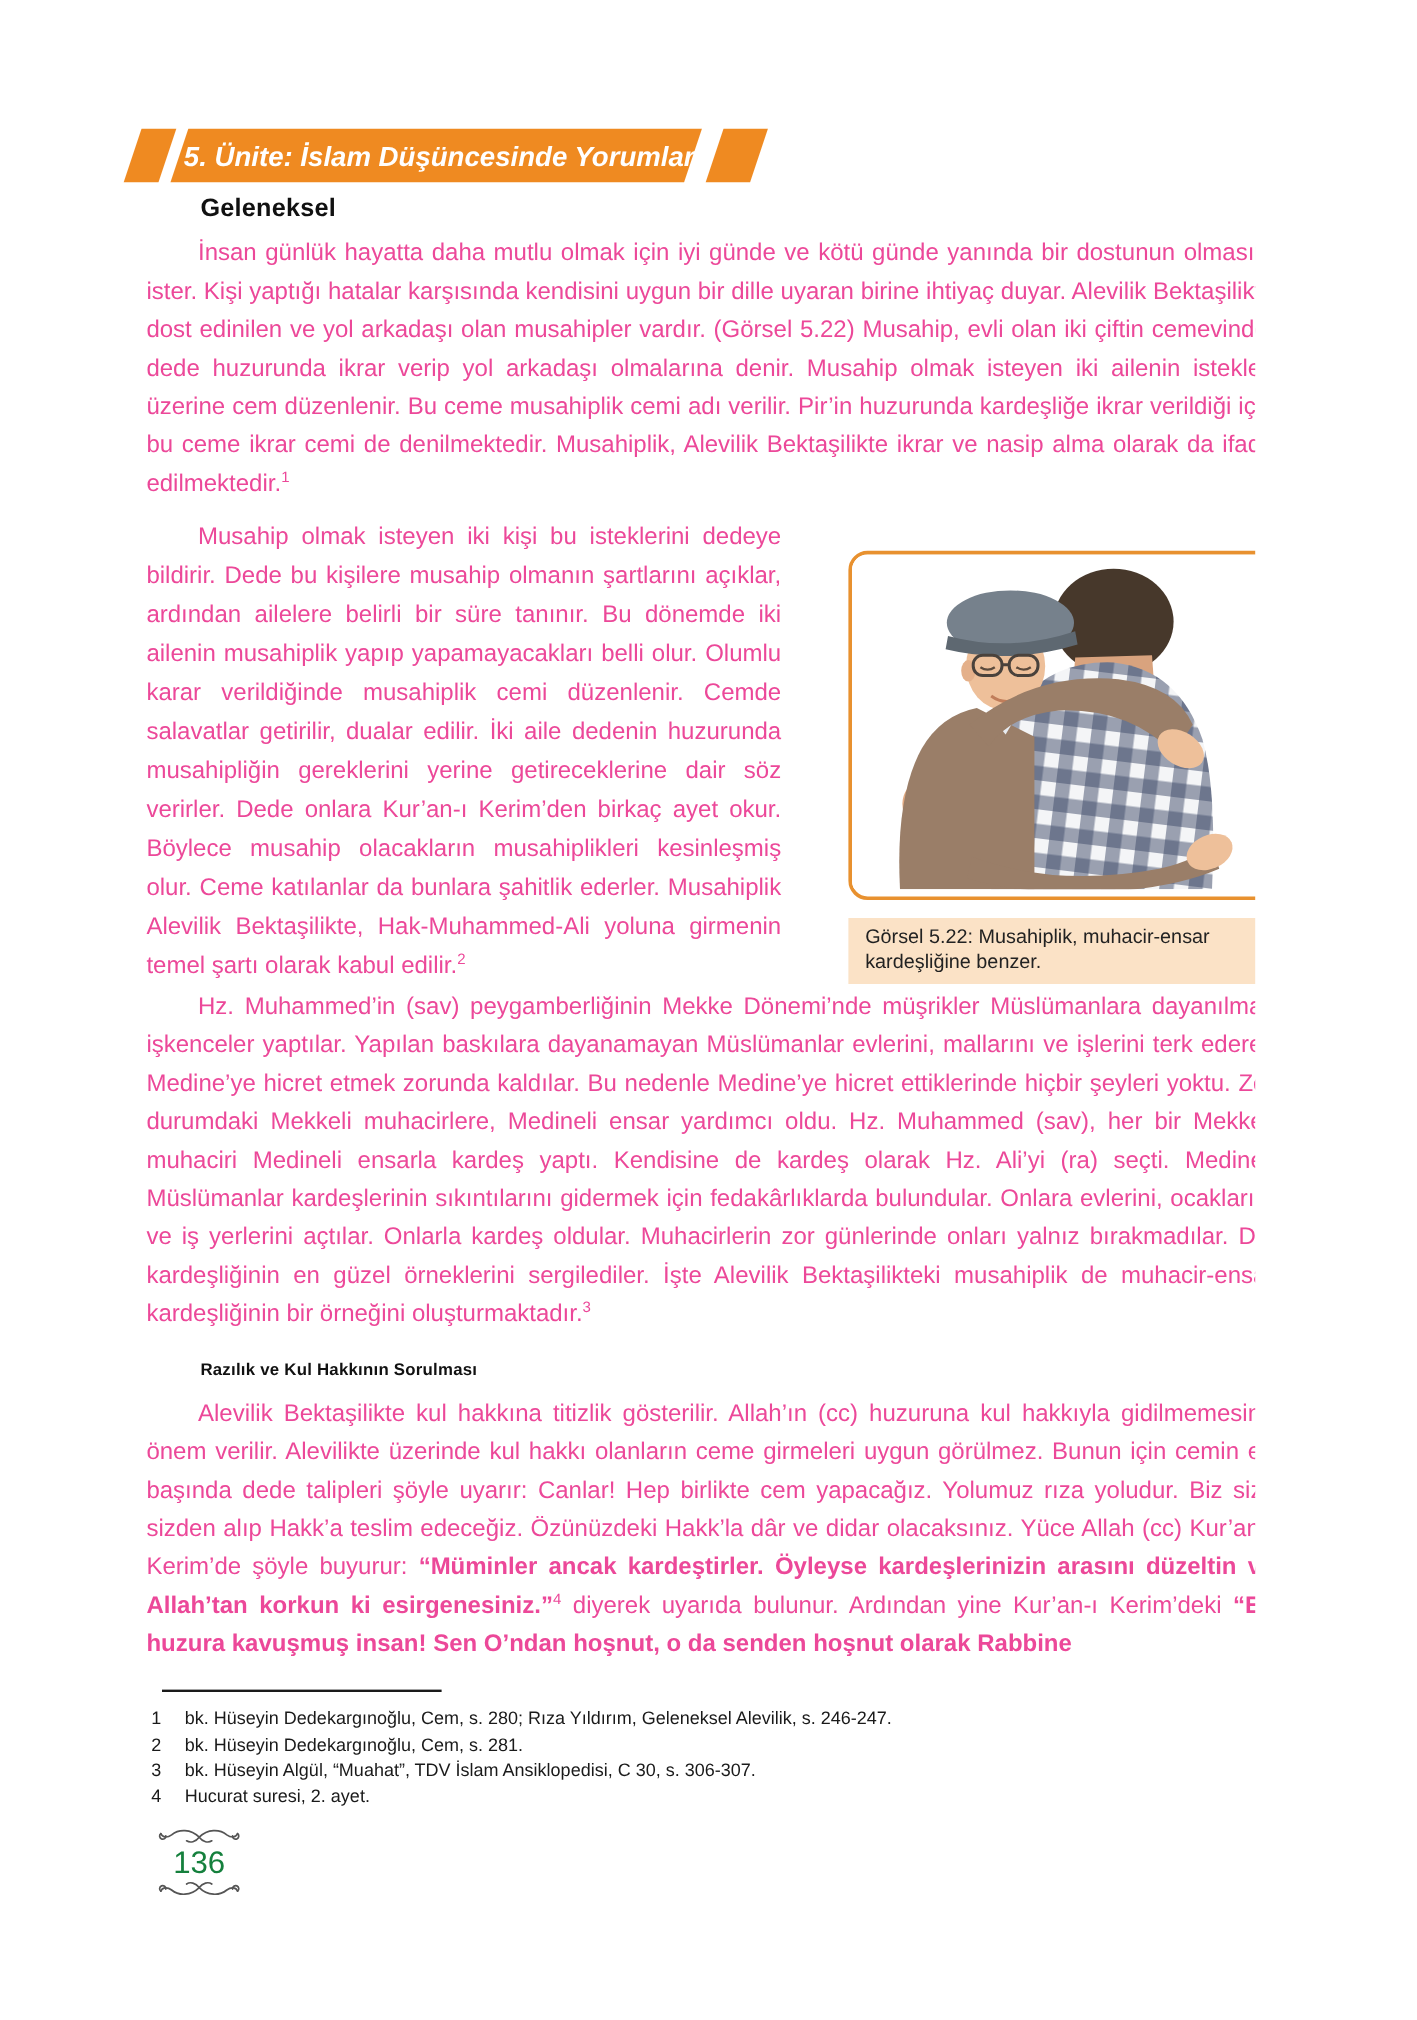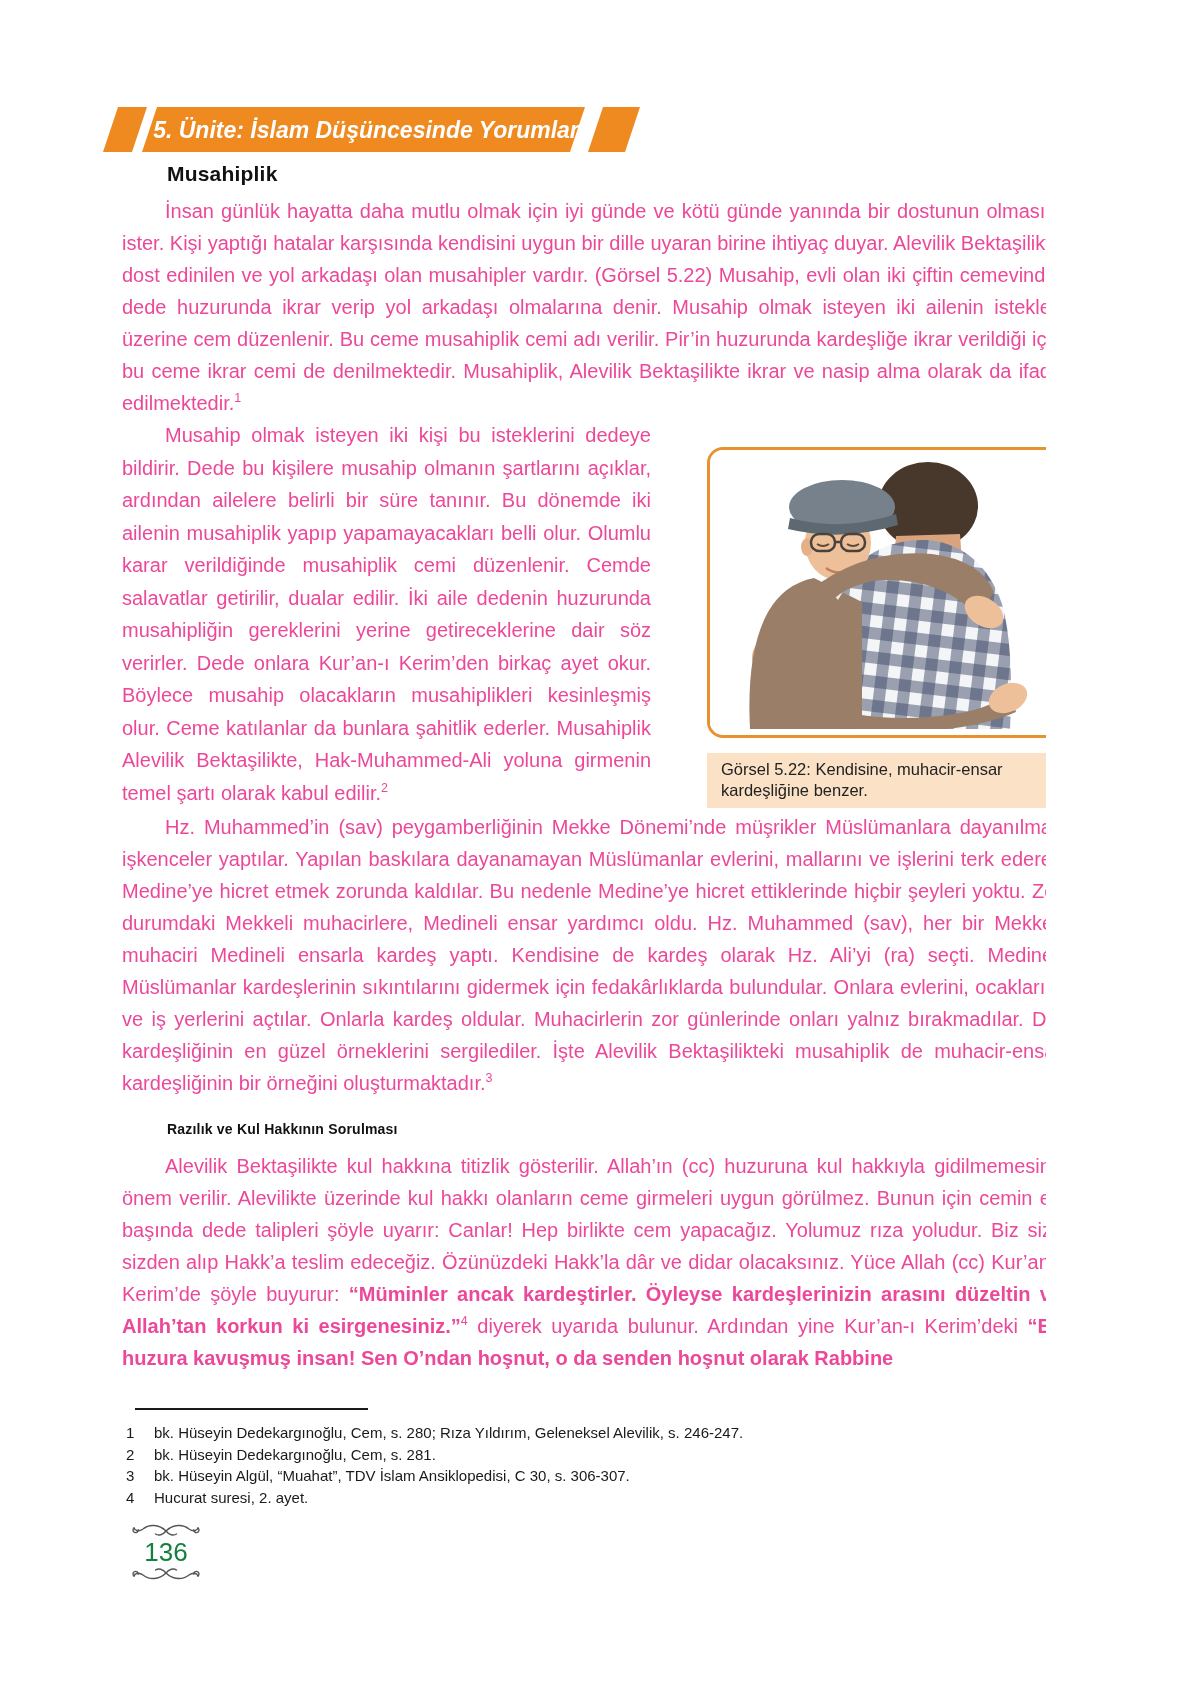--- a/index.html
+++ b/index.html
@@ -19,21 +19,21 @@
     font-size:21px;font-weight:bold;color:#111;
     margin:0 0 9px 45px;letter-spacing:.2px;
   }
   .body-par{
     font-size:20px;line-height:32px;text-align:justify;
     text-indent:43px;margin:0;color:#ec4899;
   }
   .body-par sup{font-size:12.5px;line-height:0;}
   .bold{font-weight:bold;}
   
-  .columns{display:flex;gap:56px;align-items:flex-start;}
+  .columns{display:flex;gap:56px;margin-top:12px;align-items:flex-start;}
   .col-left{width:529px;flex:none;}
   .col-left .body-par{line-height:32.5px;}
   .figure{width:374px;flex:none;margin-top:28px;}
   .photo-frame{
     height:285px;border:3px solid #e8912f;border-radius:16px;
     background:#ffffff;overflow:hidden;
   }
   .figure-caption{
     margin-top:15px;background:#fbe2c6;color:#222;
     padding:6px 14px 7px 14px;font-size:16.5px;line-height:21px;
@@ -67,21 +67,21 @@
     <svg width="545" height="45" viewBox="0 0 545 45">
       <polygon points="18,0 47,0 32,45 3,45" fill="#ef8a21"></polygon>
       <polygon points="57,0 485,0 470,45 42,45" fill="#ef8a21"></polygon>
       <polygon points="503,0 540,0 525,45 488,45" fill="#ef8a21"></polygon>
       <text x="266" y="31" text-anchor="middle" font-family="Liberation Sans, sans-serif" font-size="23" font-style="italic" font-weight="bold" fill="#ffffff">5. Ünite: İslam Düşüncesinde Yorumlar</text>
     </svg>
   </div>
 
   <div class="content">
 
-    <div class="h-main">Musahiplik</div>
+    <div class="h-main">Geleneksel</div>
 
     <p class="body-par"><span>İnsan günlük hayatta daha mutlu olmak için iyi günde ve kötü günde yanında bir dostunun olmasını ister. Kişi yaptığı hatalar karşısında kendisini uygun bir dille uyaran birine ihtiyaç duyar. Alevilik Bektaşilikte dost edinilen ve yol arkadaşı olan musahipler vardır. (Görsel 5.22) Musahip, evli olan iki çiftin cemevinde, dede huzurunda ikrar verip yol arkadaşı olmalarına denir. Musahip olmak isteyen iki ailenin istekleri üzerine cem düzenlenir. Bu ceme musahiplik cemi adı verilir. Pir’in huzurunda kardeşliğe ikrar verildiği için bu ceme ikrar cemi de denilmektedir. Musahiplik, Alevilik Bektaşilikte ikrar ve nasip alma olarak da ifade edilmektedir.</span><sup>1</sup></p>
 
     <div class="columns">
       <div class="col-left">
         <p class="body-par"><span>Musahip olmak isteyen iki kişi bu isteklerini dedeye bildirir. Dede bu kişilere musahip olmanın şartlarını açıklar, ardından ailelere belirli bir süre tanınır. Bu dönemde iki ailenin musahiplik yapıp yapamayacakları belli olur. Olumlu karar verildiğinde musahiplik cemi düzenlenir. Cemde salavatlar getirilir, dualar edilir. İki aile dedenin huzurunda musahipliğin gereklerini yerine getireceklerine dair söz verirler. Dede onlara Kur’an-ı Kerim’den birkaç ayet okur. Böylece musahip olacakların musahiplikleri kesinleşmiş olur. Ceme katılanlar da bunlara şahitlik ederler. Musahiplik Alevilik Bektaşilikte, Hak-Muhammed-Ali yoluna girmenin temel şartı olarak kabul edilir.</span><sup>2</sup></p>
       </div>
 
       <figure class="figure" style="margin:28px 0 0 0">
         <div class="photo-frame">
@@ -121,21 +121,21 @@
               <path d="M116 118 q11 8 23 2" stroke="#c07d5a" stroke-width="2.5" fill="none"></path>
 
               <path d="M98 142 Q152 98 222 104 Q270 110 284 142 L268 166 Q232 128 172 130 Q132 134 114 160 Z" fill="#9a7e68"></path>
               <ellipse cx="274" cy="162" rx="21" ry="14" fill="#eec09a" transform="rotate(32 274 162)"></ellipse>
 
               <path d="M100 252 Q170 278 256 262 Q290 254 300 240 L306 262 Q260 282 180 282 Q130 280 96 270 Z" fill="#9a7e68"></path>
               <ellipse cx="298" cy="248" rx="20" ry="14" fill="#eec09a" transform="rotate(-24 298 248)"></ellipse>
             </g>
           </svg>
         </div>
-        <figcaption class="figure-caption">Görsel 5.22: Kendisine, muhacir-ensar kardeşliğine benzer.</figcaption>
+        <figcaption class="figure-caption">Görsel 5.22: Musahiplik, muhacir-ensar kardeşliğine benzer.</figcaption>
       </figure>
     </div>
 
     <p class="body-par after-cols"><span>Hz. Muhammed’in (sav) peygamberliğinin Mekke Dönemi’nde müşrikler Müslümanlara dayanılmaz işkenceler yaptılar. Yapılan baskılara dayanamayan Müslümanlar evlerini, mallarını ve işlerini terk ederek Medine’ye hicret etmek zorunda kaldılar. Bu nedenle Medine’ye hicret ettiklerinde hiçbir şeyleri yoktu. Zor durumdaki Mekkeli muhacirlere, Medineli ensar yardımcı oldu. Hz. Muhammed (sav), her bir Mekkeli muhaciri Medineli ensarla kardeş yaptı. Kendisine de kardeş olarak Hz. Ali’yi (ra) seçti. Medineli Müslümanlar kardeşlerinin sıkıntılarını gidermek için fedakârlıklarda bulundular. Onlara evlerini, ocaklarını ve iş yerlerini açtılar. Onlarla kardeş oldular. Muhacirlerin zor günlerinde onları yalnız bırakmadılar. Din kardeşliğinin en güzel örneklerini sergilediler. İşte Alevilik Bektaşilikteki musahiplik de muhacir-ensar kardeşliğinin bir örneğini oluşturmaktadır.</span><sup>3</sup></p>
 
     <div class="h-sub">Razılık ve Kul Hakkının Sorulması</div>
 
     <p class="body-par"><span>Alevilik Bektaşilikte kul hakkına titizlik gösterilir. Allah’ın (cc) huzuruna kul hakkıyla gidilmemesine önem verilir. Alevilikte üzerinde kul hakkı olanların ceme girmeleri uygun görülmez. Bunun için cemin en başında dede talipleri şöyle uyarır: Canlar! Hep birlikte cem yapacağız. Yolumuz rıza yoludur. Biz sizi, sizden alıp Hakk’a teslim edeceğiz. Özünüzdeki Hakk’la dâr ve didar olacaksınız. Yüce Allah (cc) Kur’an-ı Kerim’de şöyle buyurur: </span><span class="bold">“Müminler ancak kardeştirler. Öyleyse kardeşlerinizin arasını düzeltin ve Allah’tan korkun ki esirgenesiniz.”</span><sup>4</sup><span> diyerek uyarıda bulunur. Ardından yine Kur’an-ı Kerim’deki </span><span class="bold">“Ey huzura kavuşmuş insan! Sen O’ndan hoşnut, o da senden hoşnut olarak Rabbine</span></p>
 
   </div>

